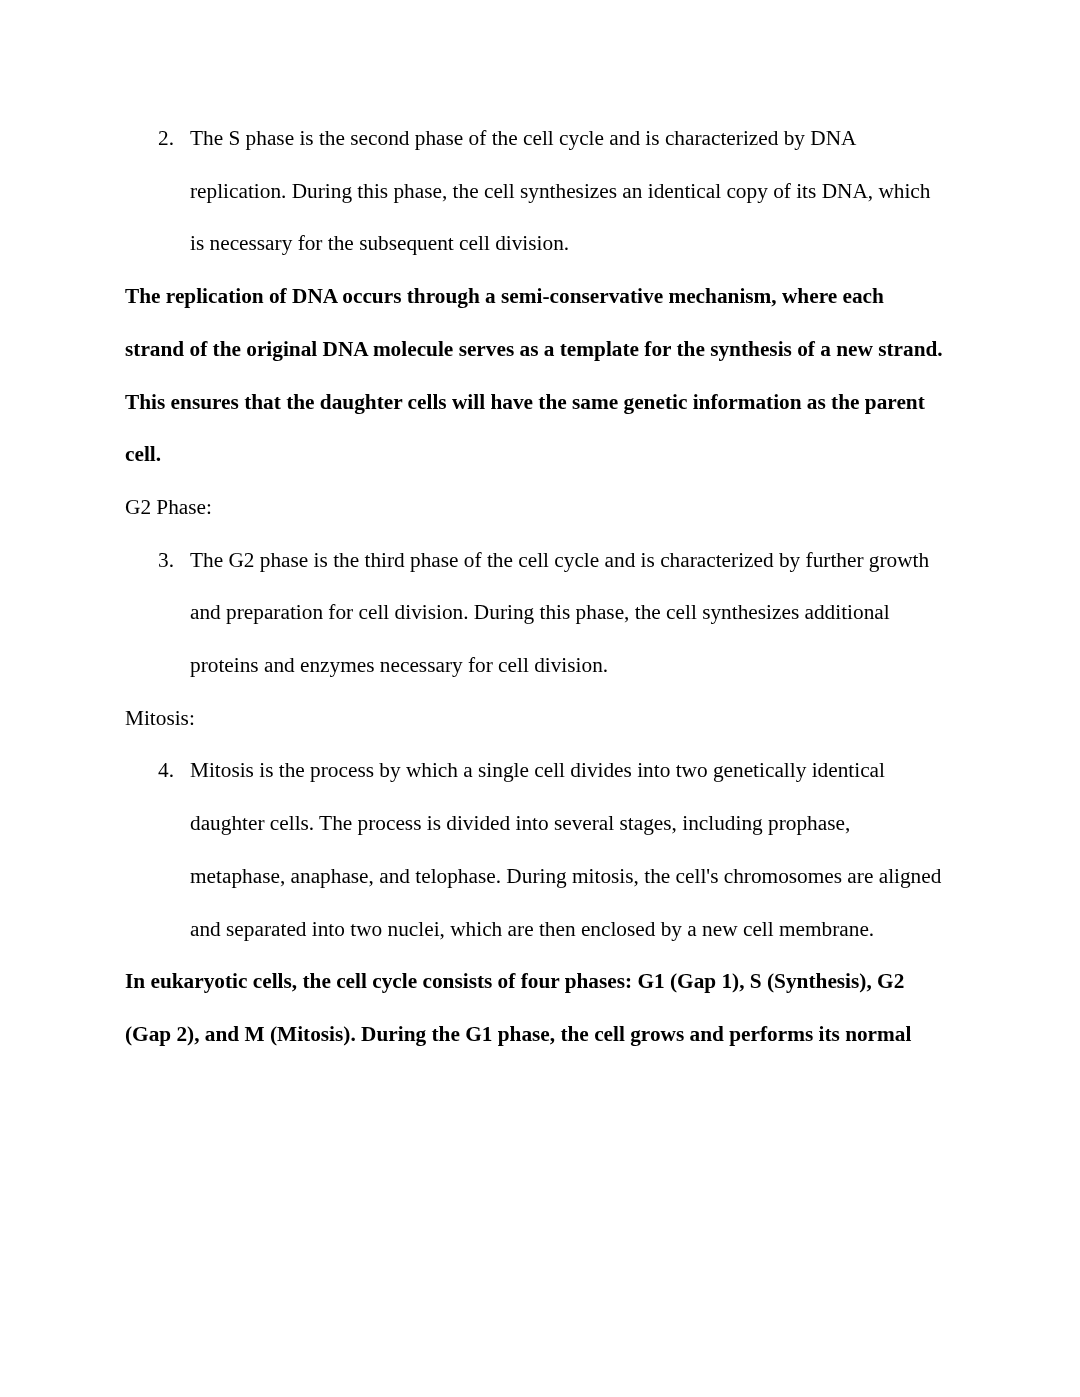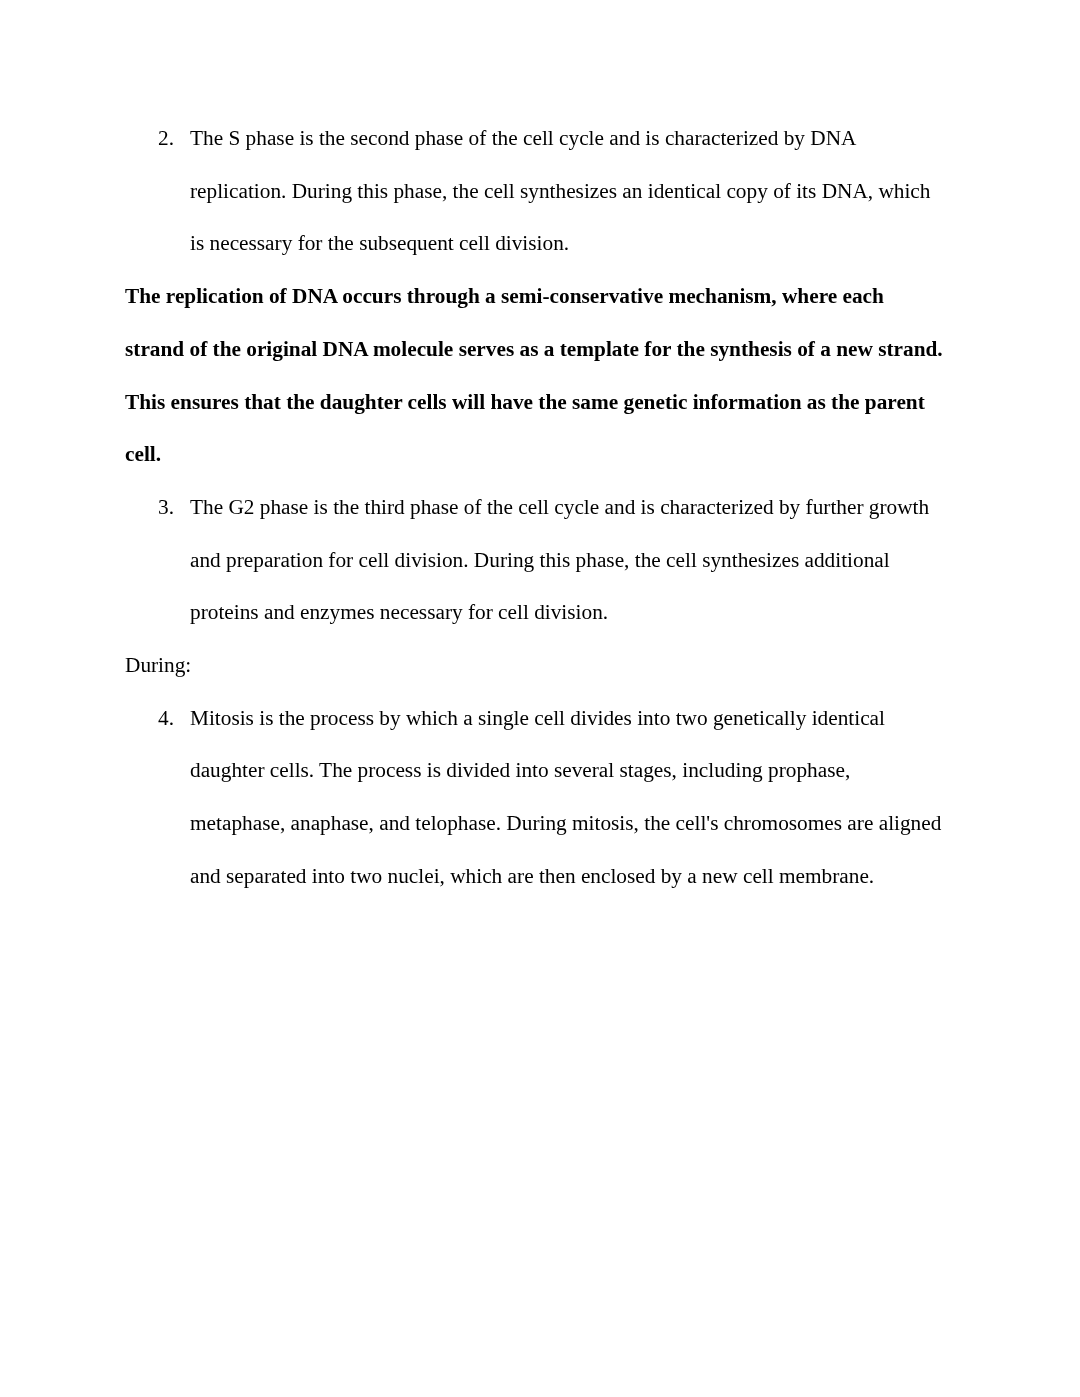--- a/index.html
+++ b/index.html
@@ -45,17 +45,19 @@
     top: 0;
   }
 </style>
 </head>
 <body>
 
 <div class="page">
   <div class="content">
       <div class="block list-item"><span class="list-number">2.</span><span>The S phase is the second phase of the cell cycle and is characterized by DNA replication. During this phase, the cell synthesizes an identical copy of its DNA, which is necessary for the subsequent cell division.</span></div>
       <div class="block paragraph">The replication of DNA occurs through a semi-conservative mechanism, where each strand of the original DNA molecule serves as a template for the synthesis of a new strand. This ensures that the daughter cells will have the same genetic information as the parent cell.</div>
+      <div class="block heading">G2 Phase:</div>
       <div class="block list-item"><span class="list-number">3.</span><span>The G2 phase is the third phase of the cell cycle and is characterized by further growth and preparation for cell division. During this phase, the cell synthesizes additional proteins and enzymes necessary for cell division.</span></div>
-      <div class="block heading">During:</div>
+      <div class="block heading">Mitosis:</div>
       <div class="block list-item"><span class="list-number">4.</span><span>Mitosis is the process by which a single cell divides into two genetically identical daughter cells. The process is divided into several stages, including prophase, metaphase, anaphase, and telophase. During mitosis, the cell's chromosomes are aligned and separated into two nuclei, which are then enclosed by a new cell membrane.</span></div>
+      <div class="block paragraph">In eukaryotic cells, the cell cycle consists of four phases: G1 (Gap 1), S (Synthesis), G2 (Gap 2), and M (Mitosis). During the G1 phase, the cell grows and performs its normal</div>
     </div>
 </div>
 
 </body></html>

